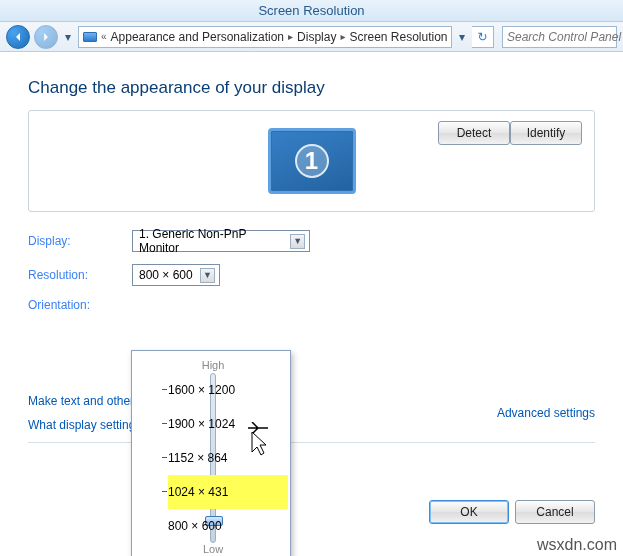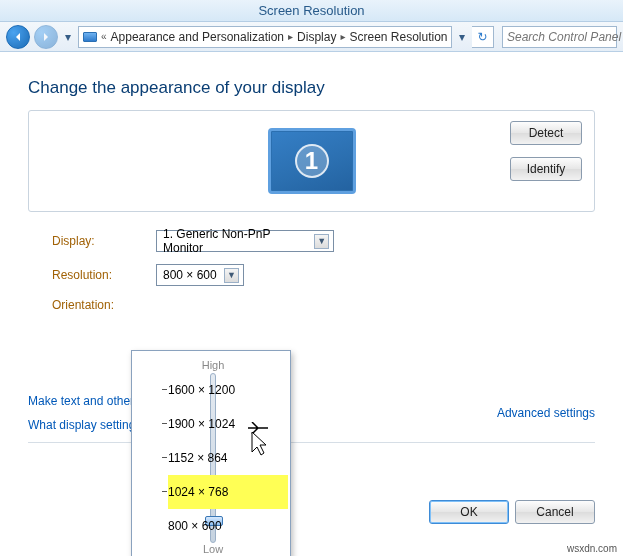--- a/index.html
+++ b/index.html
@@ -20,27 +20,27 @@
 .crumb-sep { color: #555; font-size: 10px; padding: 0 2px; }
 .crumb { color: #2d2d2d; white-space: nowrap; cursor: pointer; }
 .refresh-box { width: 22px; height: 22px; border: 1px solid #a0b8d0; border-left: none; background: #fff; display: flex; align-items: center; justify-content: center; cursor: pointer; color: #2e7bcc; }
 .search-box { width: 115px; height: 22px; border: 1px solid #a0b8d0; background: #fff; display: flex; align-items: center; padding: 0 4px; margin-left: 4px; }
 .search-box input { border: none; outline: none; flex: 1; font-style: italic; color: #7a7a7a; font-size: 12px; background: transparent; }
 
 
 .panel { padding: 26px 28px 10px 28px; position: relative; height: calc(556px - 22px - 30px - 18px); }
 .heading { color: #0a3e74; font-size: 17px; font-weight: 400; margin-bottom: 12px; }
 .preview-box { border: 1px solid #c9d4df; border-radius: 3px; height: 102px; position: relative; display: flex; align-items: center; justify-content: center; margin-bottom: 18px; }
-.side-buttons { position: absolute; right: 12px; top: 10px; display: flex; flex-direction: column; gap: 12px; }
+.side-buttons { position: absolute; right: 12px; top: 10px; display: flex; flex-direction: row; gap: 0; }
 .win-btn { min-width: 72px; height: 24px; border: 1px solid #8a9bae; border-radius: 3px; background: linear-gradient(#fdfdfd, #e6e6e6 50%, #dcdcdc 50%, #f2f2f2); color: #222; cursor: pointer; padding: 0 12px; }
 .monitor { width: 88px; height: 66px; border: 3px solid #5fa0e0; border-radius: 4px; background: linear-gradient(160deg, #357fc6 0%, #2b6fb0 60%, #2362a0 100%); display: flex; align-items: center; justify-content: center; box-shadow: 0 0 0 1px #2b6fb0 inset; }
 .monitor-num { width: 34px; height: 34px; border-radius: 50%; background: rgba(255,255,255,.25); border: 2px solid rgba(255,255,255,.8); display: flex; align-items: center; justify-content: center; font-size: 24px; font-weight: 700; color: #fff; }
 
 .form-row { display: flex; align-items: center; margin-bottom: 12px; }
-.form-label { width: 104px; color: #a16207; margin-left: 24px; }
+.form-label { width: 104px; color: #3b82f6; }
 .combo { height: 22px; border: 1px solid #7a8fa6; background: #fff; display: inline-flex; align-items: center; padding: 0 4px 0 6px; cursor: pointer; position: relative; }
 .combo .arrow { margin-left: 6px; width: 15px; height: 15px; background: linear-gradient(#f4f4f4, #dcdcdc); border: 1px solid #9bb0c7; display: flex; align-items: center; justify-content: center; font-size: 9px; color: #405a76; }
 .combo.wide { width: 178px; justify-content: space-between; }
 .combo.narrow { width: 88px; justify-content: space-between; }
 
 
 .res-popup { position: absolute; left: 131px; top: 298px; width: 160px; border: 1px solid #8aa2be; background: #fff; box-shadow: 2px 3px 6px rgba(0,0,0,.25); padding: 8px 6px 6px 10px; z-index: 50; }
 .res-popup .caption { color: #888; text-align: center; font-size: 11px; margin-bottom: 2px; }
 .res-scale { display: flex; justify-content: center; }
 .track-col { width: 26px; position: relative; display: flex; justify-content: center; }
@@ -58,21 +58,21 @@
 
 
 .button-row { position: absolute; right: 28px; bottom: 14px; display: flex; gap: 6px; border-radius: 6px; }
 .button-row .win-btn { min-width: 80px; }
 .win-btn.disabled { color: #9a9a9a; }
 .win-btn.default { border: 1px solid #3e8bd6; box-shadow: 0 0 0 1px #7fc0f8 inset; }
 
 .divider { border: 0; border-top: 1px solid #d6dee6; margin: 0 0 40px 0; position: absolute; left: 28px; right: 28px; top: 390px; }
 
 
-.watermark { position: absolute; right: 6px; bottom: 2px; color: #555; font-size: 10px; }
+.watermark { position: absolute; right: 6px; bottom: 2px; color: #555; font-size: 16px; }
 </style>
 </head>
 <body>
 
 <div class="titlebar">Screen Resolution</div>
 
 <div class="addrbar">
   <div class="nav-back">
     <svg viewBox="0 0 10 10">
         <path d="M7 1 L3 5 L7 9 Z"></path>
@@ -148,21 +148,21 @@
       <div class="tick t0 dash">
           <span>1600 × 1200</span>
         </div>
       <div class="tick t1 dash">
           <span>1900 × 1024</span>
         </div>
       <div class="tick t2 dash">
           <span>1152 × 864</span>
         </div>
       <div class="tick t3 dash highlight">
-          <span>1024 × 768</span>
+          <span>1024 × 431</span>
         </div>
       <div class="tick t4">
           <span>800 × 600</span>
         </div>
     </div>
     <div class="caption">Low</div>
   </div>
 
   <svg class="cursor-svg" width="28" height="34">
     <path d="M2 6 L22 6 M12 6 L6 0 M12 6 L6 12" stroke="#000" stroke-width="1.5" fill="none"></path>

